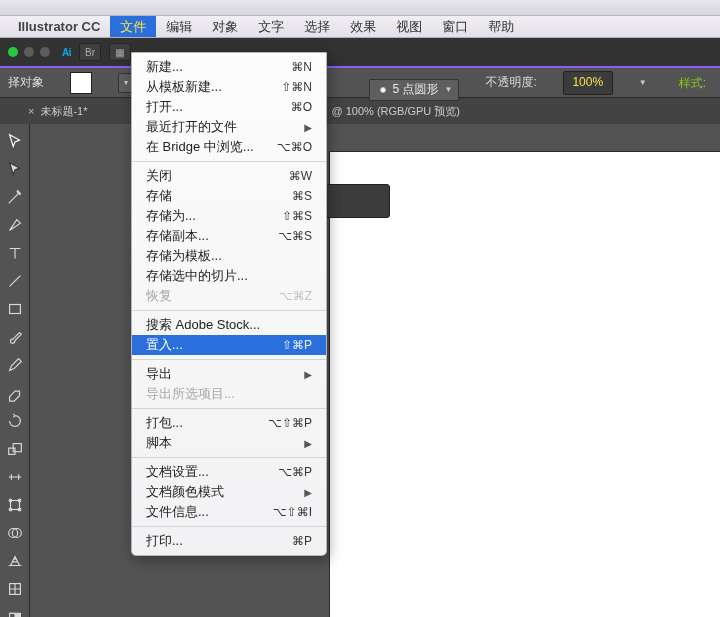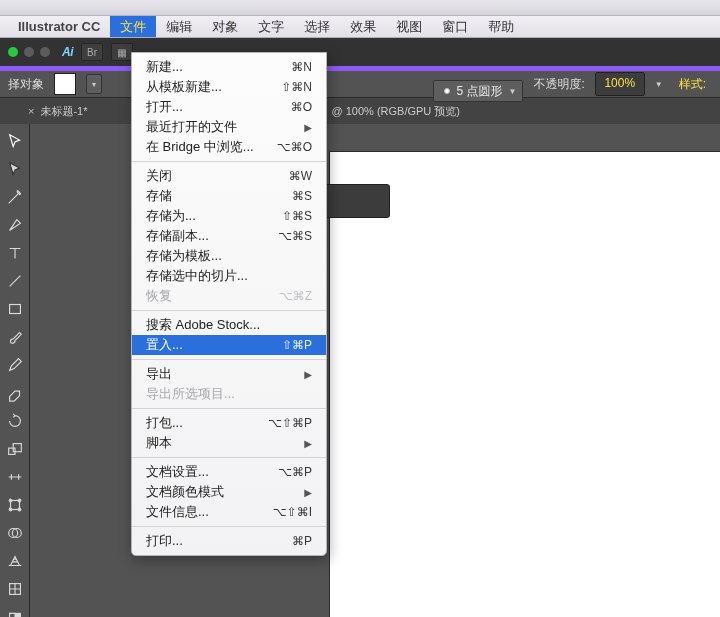--- a/index.html
+++ b/index.html
@@ -12,35 +12,35 @@
   .menubar { height: 22px; background: linear-gradient(#f1eff4, #e3e1e8); display: flex; align-items: stretch; padding-left: 8px; font-size: 13px; border-bottom: 1px solid #b0aeb6; }
   .menubar .appname { font-weight: 600; color: #444; padding: 0 10px; line-height: 22px; }
   .menubar .menu { color: #333; padding: 0 10px; line-height: 22px; cursor: default; }
   .menubar .menu.active { background: #2a6fdb; color: #fde047; }
 
   
   .appheader { height: 28px; background: #323232; display: flex; align-items: center; padding-left: 6px; gap: 8px; }
   .traffic { display: flex; gap: 6px; margin-left: 2px; }
   .dot { width: 10px; height: 10px; border-radius: 50%; }
   .dot.green { background: #27c93f; } .dot.yellow { background: #ffbd2e; } .dot.red { background: #ff5f56; }
-  .ai-logo { color: #7dd3fc; font-weight: 700; font-size: 12px; letter-spacing: -0.5px; margin-left: 4px; font-style: italic; }
+  .ai-logo { color: #0ea5e9; font-weight: 700; font-size: 10px; letter-spacing: -0.5px; margin-left: 4px; }
   .header-btn { width: 22px; height: 18px; background: #3e3e3e; border: 1px solid #262626; border-radius: 2px; display:flex; align-items:center; justify-content:center; color:#aaa; font-size:10px;}
 
   
-  .controlbar { height: 32px; background: #535353; border-top: 5px solid #8b5cf6; border-bottom: 1px solid #2a2a2a; display: flex; align-items: center; padding: 0 8px; gap: 10px; font-size: 12px; color: #ddd; }
+  .controlbar { height: 32px; background: #535353; border-top: 2px solid #8b5cf6; border-bottom: 1px solid #2a2a2a; display: flex; align-items: center; padding: 0 8px; gap: 26px; font-size: 12px; color: #ddd; }
   .cb-label { color: #ddd; }
   .swatch { width: 22px; height: 22px; background: #fff; border: 1px solid #222; }
   .dd-stub { width: 16px; height: 20px; background:#5e5e5e; border:1px solid #333; border-radius:2px; display:flex;align-items:center;justify-content:center;color:#ccc;font-size:8px;}
   .flex-spacer { flex: 1; }
   .stroke-disp { display:flex; align-items:center; gap:4px; margin-left:4px; }
   .stroke-disp .circ { width:6px;height:6px;border-radius:50%;border:1px solid #bbb; background:#fff;}
   .dropdown-field { height: 22px; background: #5e5e5e; border: 1px solid #333; border-radius: 2px; display: flex; align-items: center; padding: 0 6px; color: #e8e8e8; gap: 6px; margin-top: 14px; }
   .dropdown-field .chev { font-size: 8px; color: #ccc; }
   .opacity-field { width: 50px; height: 24px; background: #3c3c3c; border: 1px solid #222; border-radius: 2px; color: #fde047; text-align: center; line-height: 20px; font-size: 12px; }
-  .style-btn { padding: 0 6px; line-height: 22px; color: #fde047; }
+  .style-btn { padding: 0 6px; line-height: 22px; color: #84cc16; }
 
   
   .doctabs { height: 26px; background: #434343; display: flex; align-items: center; padding-left: 28px; font-size: 11px; color: #ccc; gap: 6px; }
   .doctabs .close { color:#bbb; font-size:11px;}
 
   .workrow { display: flex; height: calc(617px - 16px - 22px - 28px - 32px - 26px); }
   .toolcol { width: 30px; background: #535353; border-right: 1px solid #2a2a2a; display: flex; flex-direction: column; align-items: center; padding-top: 8px; gap: 10px; }
   .tool { width: 20px; height: 20px; color: #d8d8d8; display: flex; align-items: center; justify-content: center; font-size: 14px; }
   .tool svg { width:18px; height:18px; stroke:#d8d8d8; fill:none; stroke-width:1.3; }
   .tool.sel svg { stroke:#fff; }

